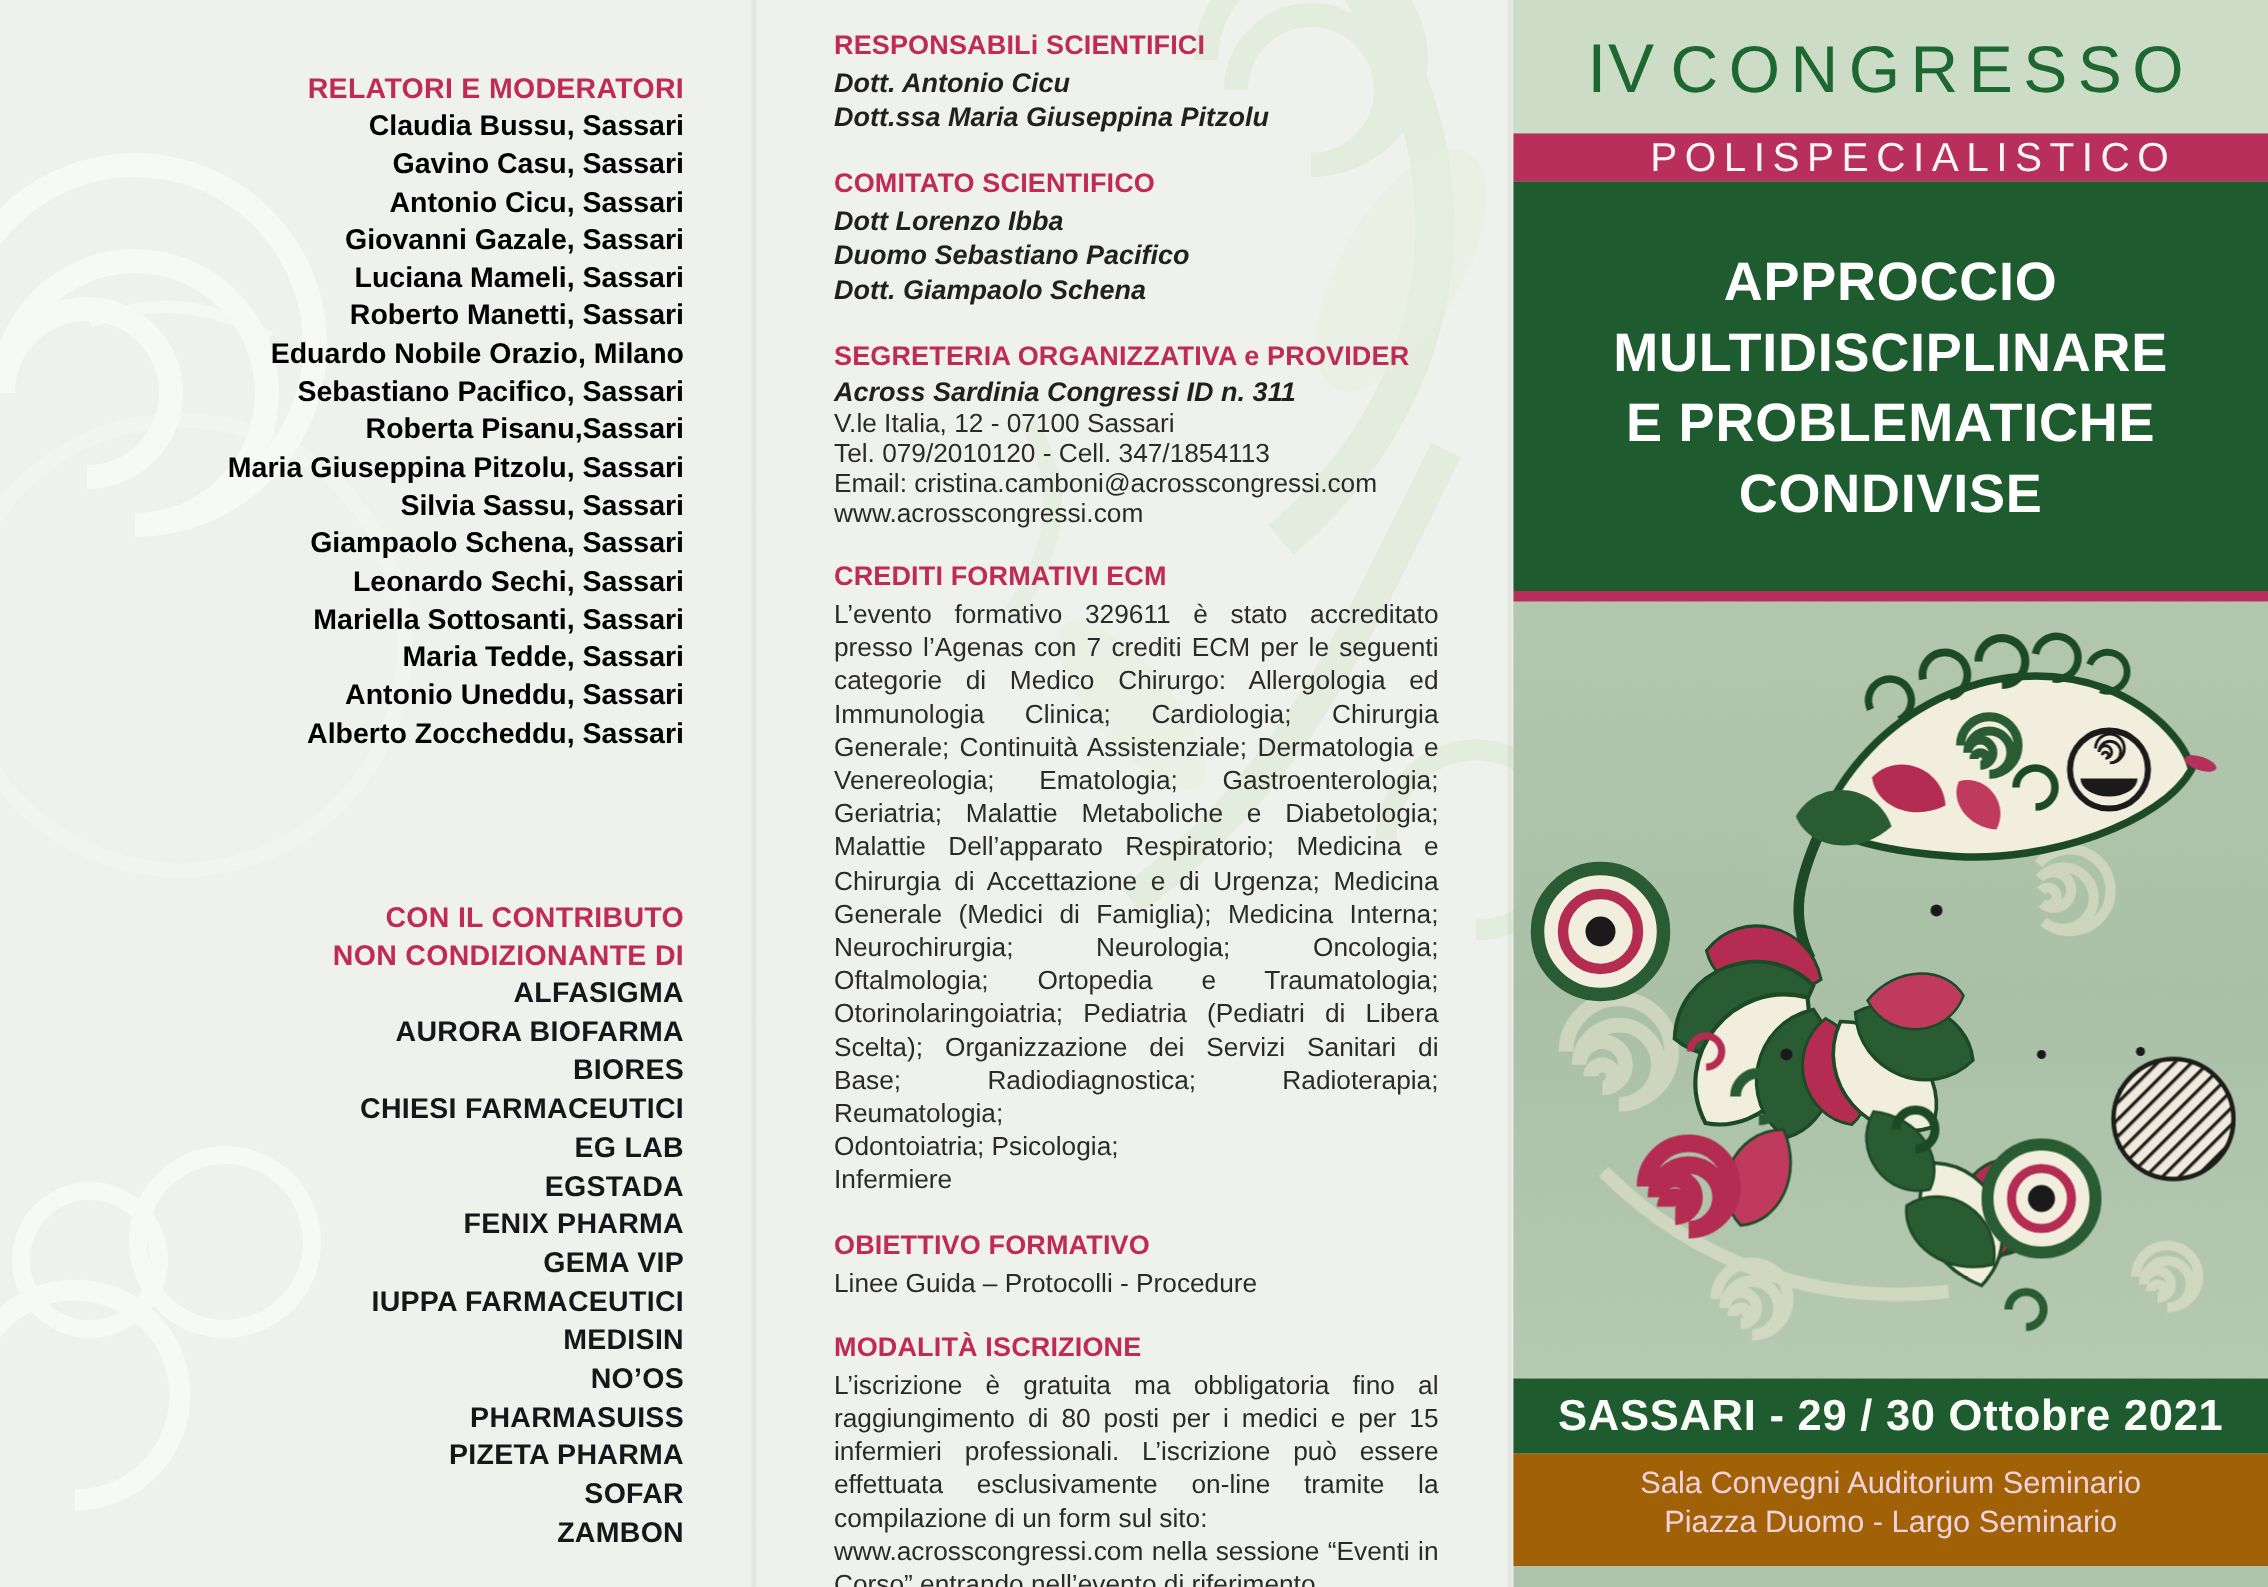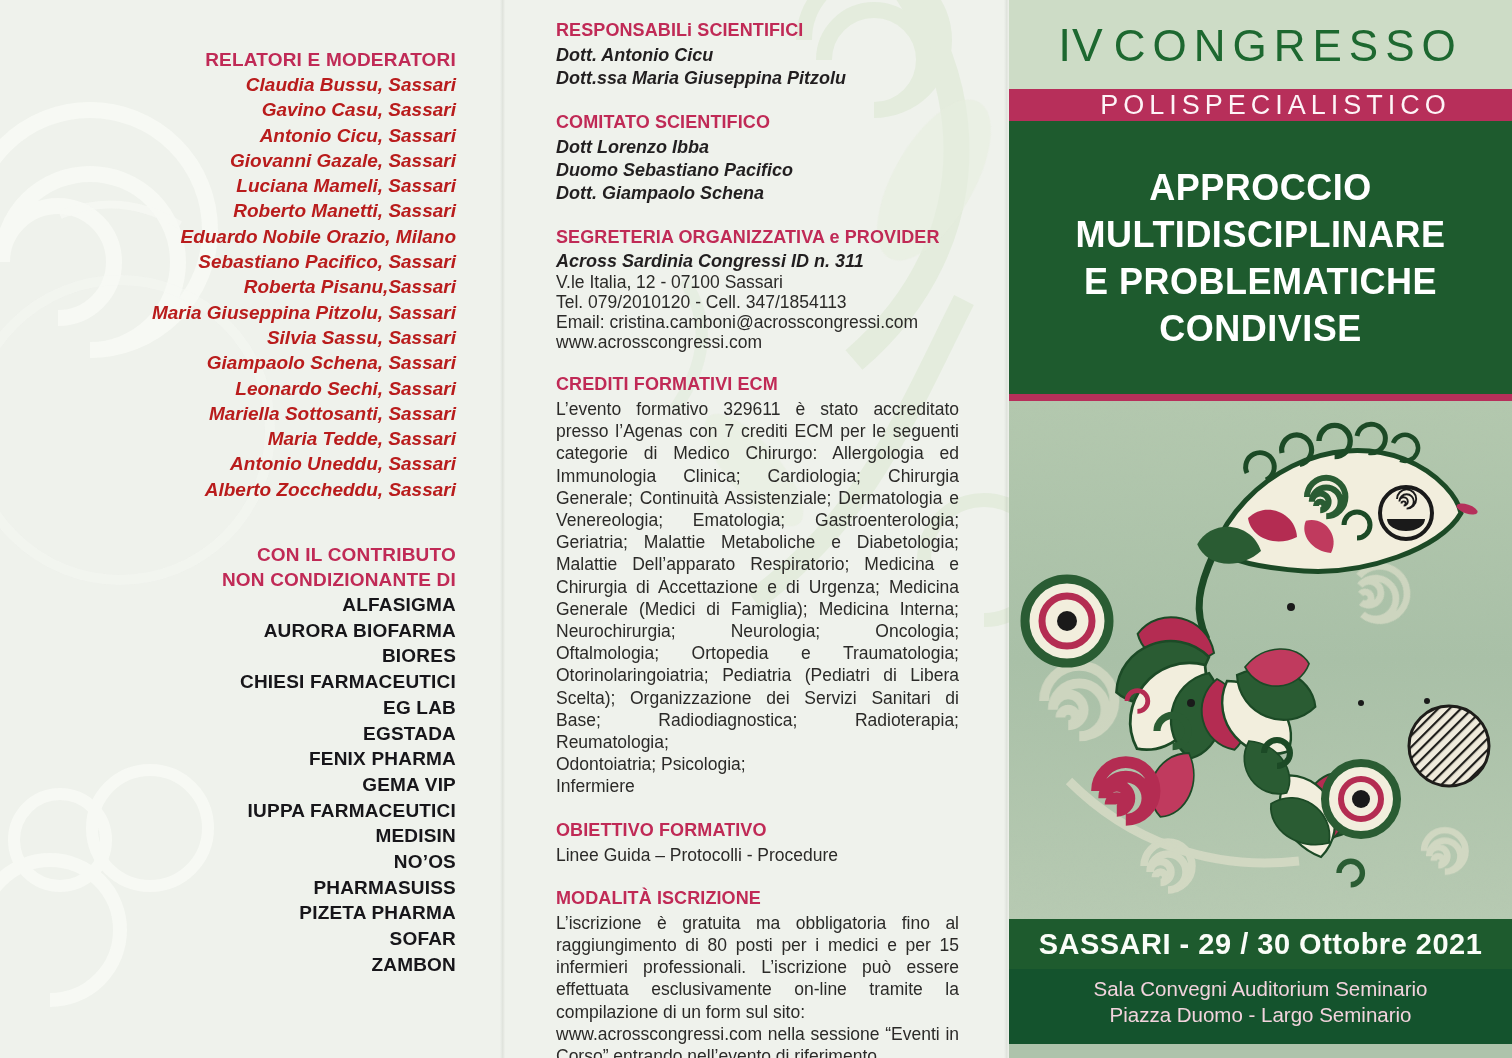--- a/index.html
+++ b/index.html
@@ -15,22 +15,22 @@
   .panel-cover{left:1009px;width:503px;background:#adc3ab;}
   .wm{position:absolute;inset:0;pointer-events:none;}
   .fold{position:absolute;top:0;height:100%;width:5px;pointer-events:none;}
   .fold-a{left:500px;background:linear-gradient(90deg,rgba(255,255,255,0) 0%,rgba(90,100,85,.10) 55%,rgba(255,255,255,0) 100%);}
   .fold-b{left:1004px;background:linear-gradient(90deg,rgba(255,255,255,0) 0%,rgba(90,100,85,.10) 55%,rgba(255,255,255,0) 100%);}
 
   
   .left-inner{position:relative;height:100%;box-sizing:border-box;
     padding:47px 48px 0 20px;text-align:right;}
   .sec-head{color:#c02a56;font-weight:700;font-size:19px;line-height:25px;letter-spacing:.2px;}
-  .speaker{font-size:19px;font-weight:700;font-style:italic;line-height:25.3px;color:#b91c1c;}
-  .sponsors{margin-top:40px;}
+  .speaker{font-size:19px;font-weight:700;line-height:25.3px;color:#000000;}
+  .sponsors{margin-top:98px;}
   .sponsor{font-size:19px;font-weight:700;line-height:25.7px;color:#17161a;letter-spacing:.2px;}
 
   
   .mid-inner{position:relative;height:100%;box-sizing:border-box;padding:20px 50px 0 52px;}
   .m-title{color:#c02a56;font-weight:700;font-size:18px;line-height:21px;margin:0 0 3px 0;letter-spacing:.1px;}
   .m-sec{margin-bottom:22px;position:relative;z-index:2;}
   .pname{font-size:18px;font-weight:700;font-style:italic;line-height:23px;color:#221f20;}
   .pline{font-size:17.5px;line-height:20px;color:#2b2a28;}
   .body-just{font-size:17.5px;line-height:22.2px;color:#2b2a28;text-align:justify;white-space:pre-line;}
   .body-left{font-size:17.5px;line-height:22.2px;color:#2b2a28;white-space:pre-line;}
@@ -44,21 +44,21 @@
   .band-magenta-sub{height:32px;background:#b72f5a;display:flex;align-items:center;justify-content:center;padding-left:30px;}
   .subtitle{color:#fdf4f7;font-size:27px;font-weight:400;letter-spacing:5px;}
   .band-darkgreen-title{height:273px;background:#1e5b2e;display:flex;align-items:center;justify-content:center;}
   .cover-title{color:#fff;font-size:36px;font-weight:700;line-height:47px;letter-spacing:.5px;
     white-space:pre-line;text-align:center;}
   .strip{height:7px;background:#b72f5a;}
   .art-area{height:518px;position:relative;overflow:hidden;}
   .art-area svg{display:block;}
   .band-darkgreen-date{height:50px;background:#1e5b2e;display:flex;align-items:center;justify-content:center;}
   .date-text{color:#fafdf8;font-size:29px;font-weight:700;letter-spacing:.5px;}
-  .band-magenta-venue{height:75px;background:#14532d;padding-top:7px;}
+  .band-magenta-venue{height:75px;background:#a16207;padding-top:7px;}
   .venue{color:#f2d3dd;font-size:20.5px;line-height:26px;font-weight:400;}
 </style>
 </head>
 <body>
 
 <div class="page">
 
   <div class="panel panel-left">
     <svg class="wm" width="504" height="1058" viewBox="0 0 504 1058">
       <g fill="none" stroke="#f8faf5" opacity="0.9">

